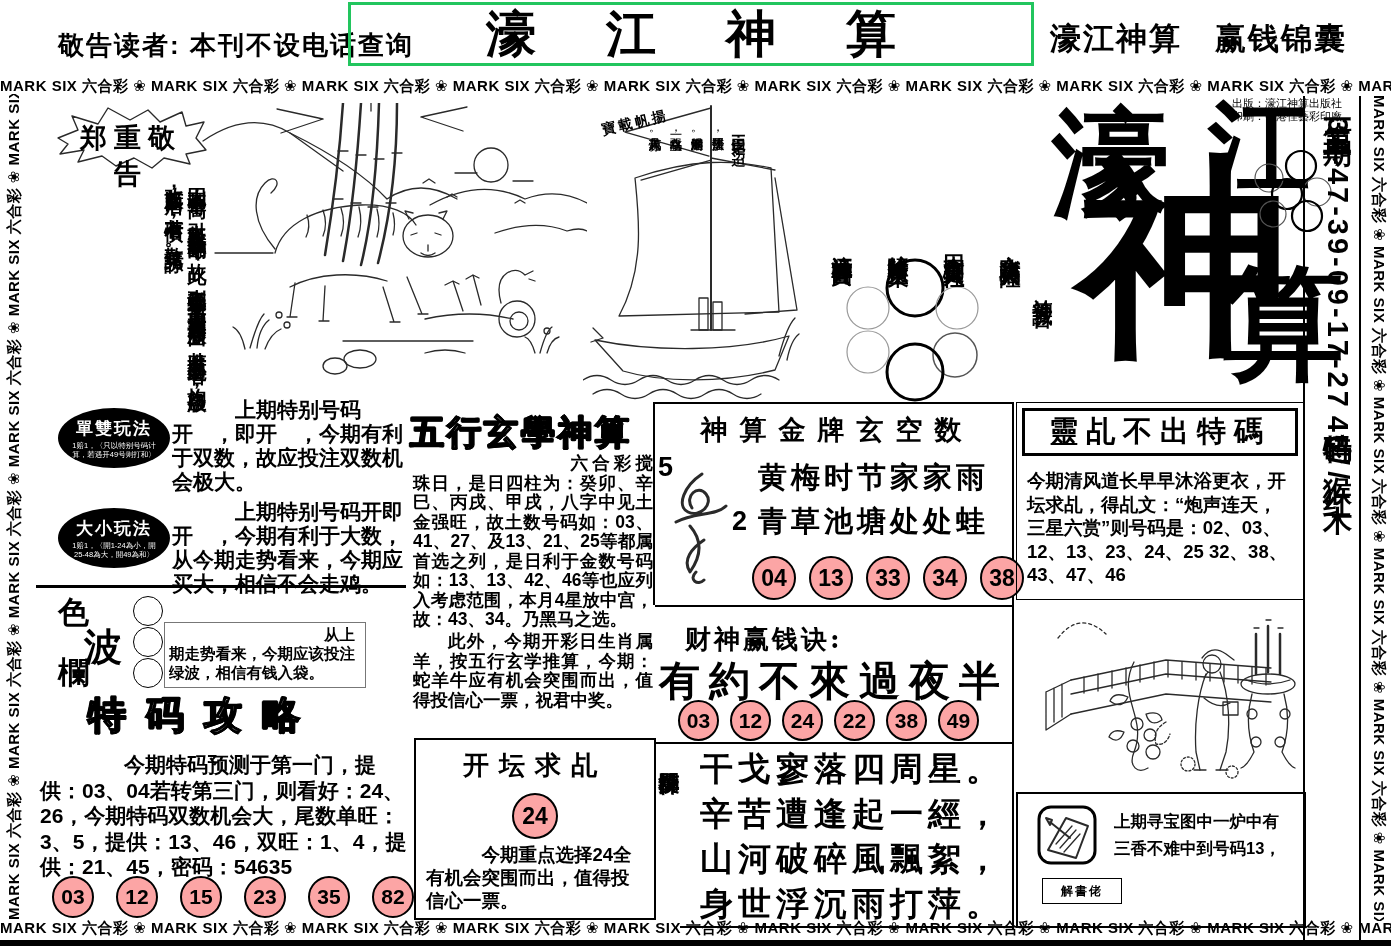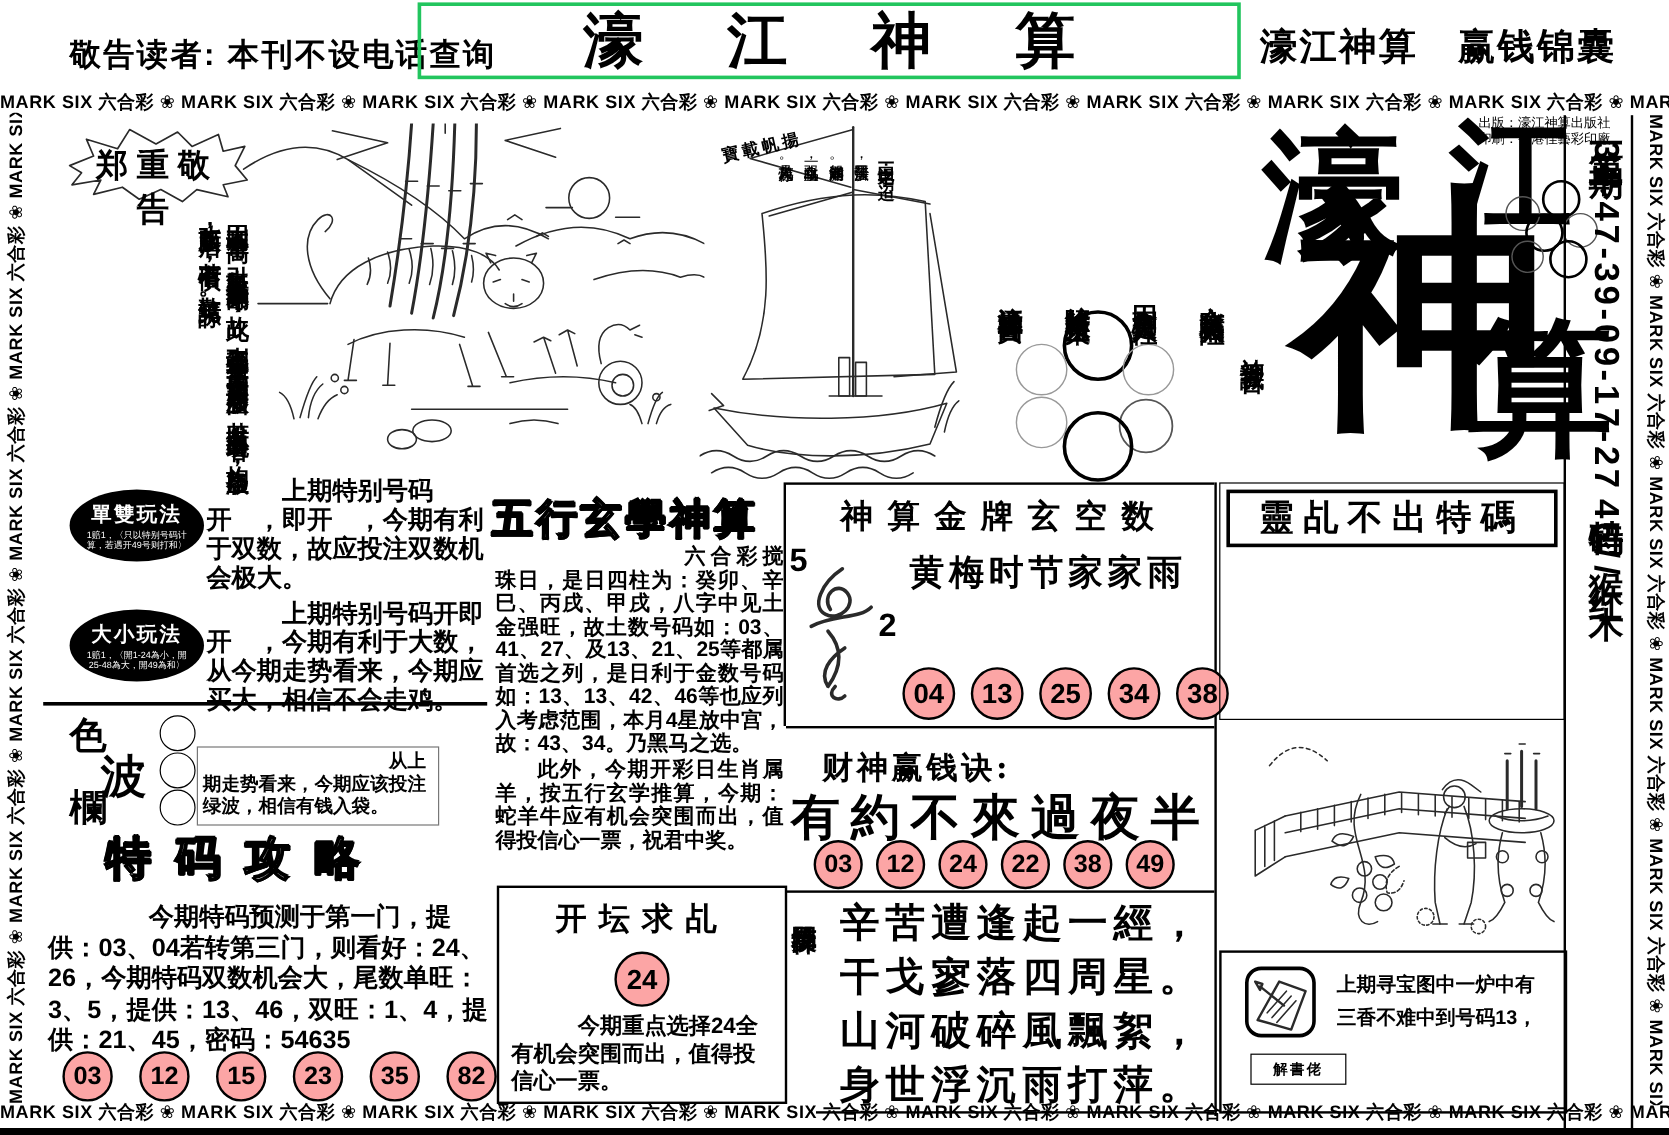--- a/index.html
+++ b/index.html
@@ -194,51 +194,53 @@
     <div class="b" style="font-size:18.5px;line-height:23px;text-indent:3em;text-align:left;padding:4px 10px;">今期重点选择24全有机会突围而出，值得投信心一票。</div>
   </div>
 
   <div class="abs b" style="left:672px;top:412px;width:330px;font-size:27px;letter-spacing:12px;text-align:center;">神算金牌玄空数</div>
   <div class="abs b" style="left:658px;top:452px;font-size:27px;">5</div>
   <svg class="abs" style="left:668px;top:468px;" width="64" height="120" viewBox="0 0 64 120">
     <path class="sk" style="stroke-width:3" d="M34,6 C16,18 8,38 20,44 C32,50 46,36 38,26 C30,16 16,28 24,40 M8,54 C26,44 48,48 58,38 M22,58 C36,74 32,90 22,104 C14,92 24,80 36,72 M28,104 C20,112 30,118 36,112"></path>
   </svg>
   <div class="abs b" style="left:732px;top:506px;font-size:27px;">2</div>
   <div class="abs b" style="left:758px;top:458px;width:250px;font-size:29px;letter-spacing:4px;">黄梅时节家家雨</div>
+  <div class="abs b" style="left:758px;top:502px;width:250px;font-size:29px;letter-spacing:4px;">青草池塘处处蛙</div>
   <div class="abs" style="left:752px;top:556px;display:flex;gap:13px;">
     <span class="num" style="width:40px;height:40px;font-size:23px;">04</span>
     <span class="num" style="width:40px;height:40px;font-size:23px;">13</span>
-    <span class="num" style="width:40px;height:40px;font-size:23px;">25</span>
+    <span class="num" style="width:40px;height:40px;font-size:23px;">33</span>
     <span class="num" style="width:40px;height:40px;font-size:23px;">34</span>
     <span class="num" style="width:40px;height:40px;font-size:23px;">38</span>
   </div>
 
   <div class="abs b serif ital" style="left:685px;top:622px;font-size:26px;letter-spacing:3px;">财神赢钱诀:</div>
   <div class="abs b serif ital" style="left:658px;top:654px;width:352px;font-size:41px;letter-spacing:9px;text-align:center;">有約不來過夜半</div>
   <div class="abs" style="left:678px;top:700px;display:flex;gap:11px;">
     <span class="num" style="width:37px;height:37px;font-size:21px;">03</span>
     <span class="num" style="width:37px;height:37px;font-size:21px;">12</span>
     <span class="num" style="width:37px;height:37px;font-size:21px;">24</span>
     <span class="num" style="width:37px;height:37px;font-size:21px;">22</span>
     <span class="num" style="width:37px;height:37px;font-size:21px;">38</span>
     <span class="num" style="width:37px;height:37px;font-size:21px;">49</span>
   </div>
 
   <div class="abs vert b" style="left:656px;top:756px;height:135px;font-size:21px;line-height:26px;">神算子摸門</div>
   <div class="abs serif ital b" style="left:700px;top:746px;width:312px;font-size:33px;line-height:45px;letter-spacing:5px;">
+    <div>干戈寥落四周星。</div>
     <div>辛苦遭逢起一經，</div>
-    <div>干戈寥落四周星。</div>
     <div>山河破碎風飄絮，</div>
     <div>身世浮沉雨打萍。</div>
   </div>
 
   <div class="abs" style="left:1016px;top:402px;width:286px;height:196px;border:1px solid #000;">
     <div style="margin:5px;border:3px solid #000;height:42px;display:flex;align-items:center;justify-content:center;">
       <span class="b serif" style="font-size:29px;letter-spacing:8px;">靈乩不出特碼</span>
     </div>
+    <div class="b" style="padding:8px 10px 0;font-size:18.5px;line-height:23.5px;">今期清风道长早早沐浴更衣，开坛求乩，得乩文：“炮声连天，三星六赏”则号码是：02、03、12、13、23、24、25 32、38、43、47、46</div>
   </div>
 
   <svg class="abs" style="left:1016px;top:602px;" width="288" height="186" viewBox="0 0 288 186">
     <path class="sk" d="M42,36 Q64,8 90,32" stroke-dasharray="3 3"></path>
     <path class="sk" d="M55,78 L150,58 L255,66 M55,92 L150,72 L255,80 M55,112 L150,92 L255,100"></path>
     <path class="sk" d="M68,75 v16 M82,72 v17 M96,69 v17 M110,66 v17 M124,63 v17 M138,60 v17 M152,59 v16 M166,60 v17 M180,61 v17 M194,62 v17 M208,63 v17 M222,64 v17 M236,65 v17 M250,66 v17"></path>
     <path class="sk" d="M30,90 L55,78 M30,128 L55,112 M30,90 V128 M38,86 v34 M46,82 v33"></path>
     <path class="sk" d="M118,60 C100,95 132,115 118,150 C112,165 122,172 132,166"></path>
     <path class="sk" d="M112,95 q-14,-6 -18,4 q12,9 18,-4 Z M130,112 q14,-4 16,6 q-12,8 -16,-6 Z M108,130 q-12,-4 -15,5 q10,8 15,-5 Z"></path>
     <circle class="sk" cx="121" cy="122" r="6"></circle>

